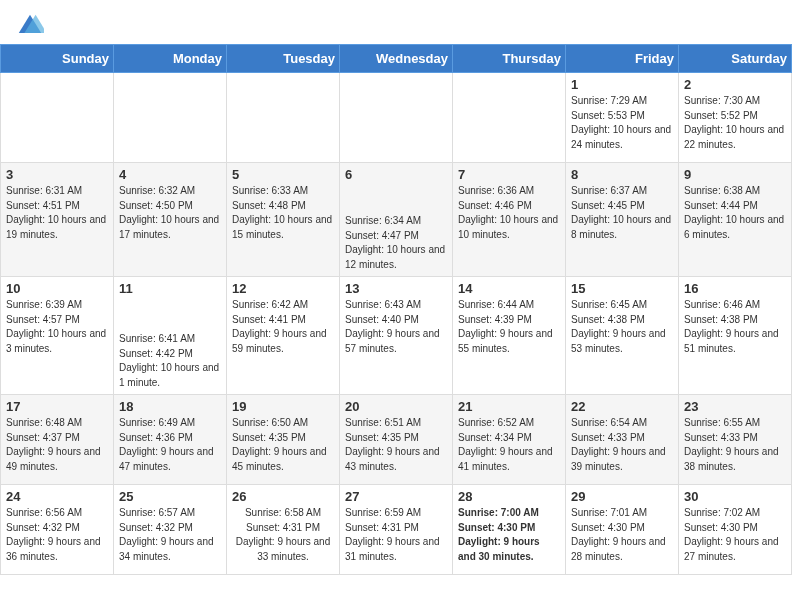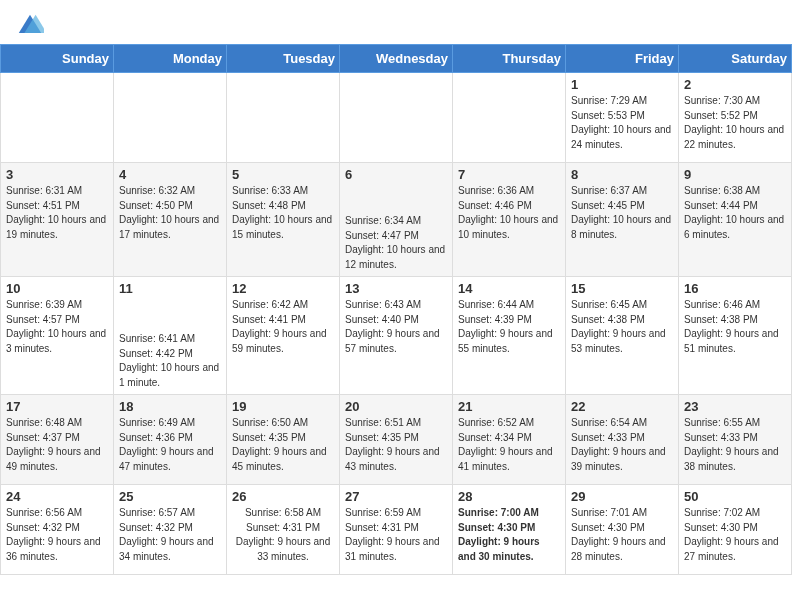--- a/index.html
+++ b/index.html
@@ -238,20 +238,20 @@
 Sunset: 4:30 PM
 Daylight: 9 hours and 30 minutes.</div>
         </td>
         <td>
           <span class="day-num">29</span>
           <div class="day-info" style="white-space: pre-line;">Sunrise: 7:01 AM
 Sunset: 4:30 PM
 Daylight: 9 hours and 28 minutes.</div>
         </td>
         <td>
-          <span class="day-num">50</span>
+          <span class="day-num">30</span>
           <div class="day-info" style="white-space: pre-line;">Sunrise: 7:02 AM
 Sunset: 4:30 PM
 Daylight: 9 hours and 27 minutes.</div>
         </td>
       </tr>
     </tbody>
 </table>
 
 </body></html>

